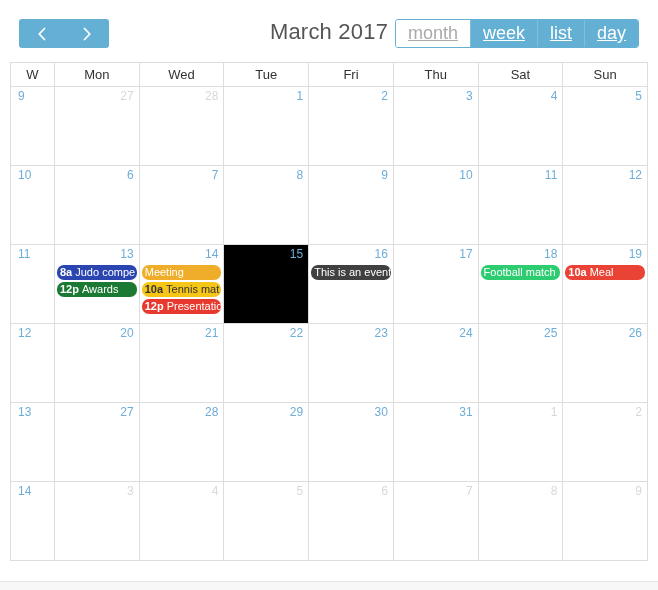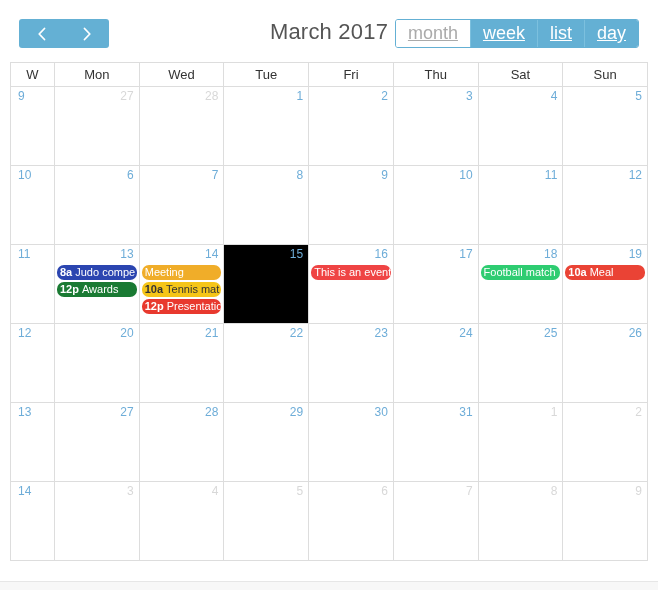--- a/index.html
+++ b/index.html
@@ -299,21 +299,21 @@
               <div class="event" style="background: rgb(245, 197, 24); color: rgb(51, 51, 51);"><span class="etime">10a</span><span>Tennis mat</span></div>
               <div class="event" style="background: rgb(232, 57, 46); color: rgb(255, 255, 255);"><span class="etime">12p</span><span>Presentatio</span></div>
             </div>
           </div>
           <div class="cell day today">
             <span class="daynum">15</span>
           </div>
           <div class="cell day">
             <span class="daynum">16</span>
             <div class="events">
-              <div class="event" style="background: #ef4444; color: rgb(255, 255, 255);"><span>This is an event</span></div>
+              <div class="event" style="background: #404040; color: rgb(255, 255, 255);"><span>This is an event</span></div>
             </div>
           </div>
           <div class="cell day">
             <span class="daynum">17</span>
           </div>
           <div class="cell day">
             <span class="daynum">18</span>
             <div class="events">
               <div class="event centered" style="background: rgb(46, 204, 113); color: rgb(255, 255, 255);"><span>Football match</span></div>
             </div>

